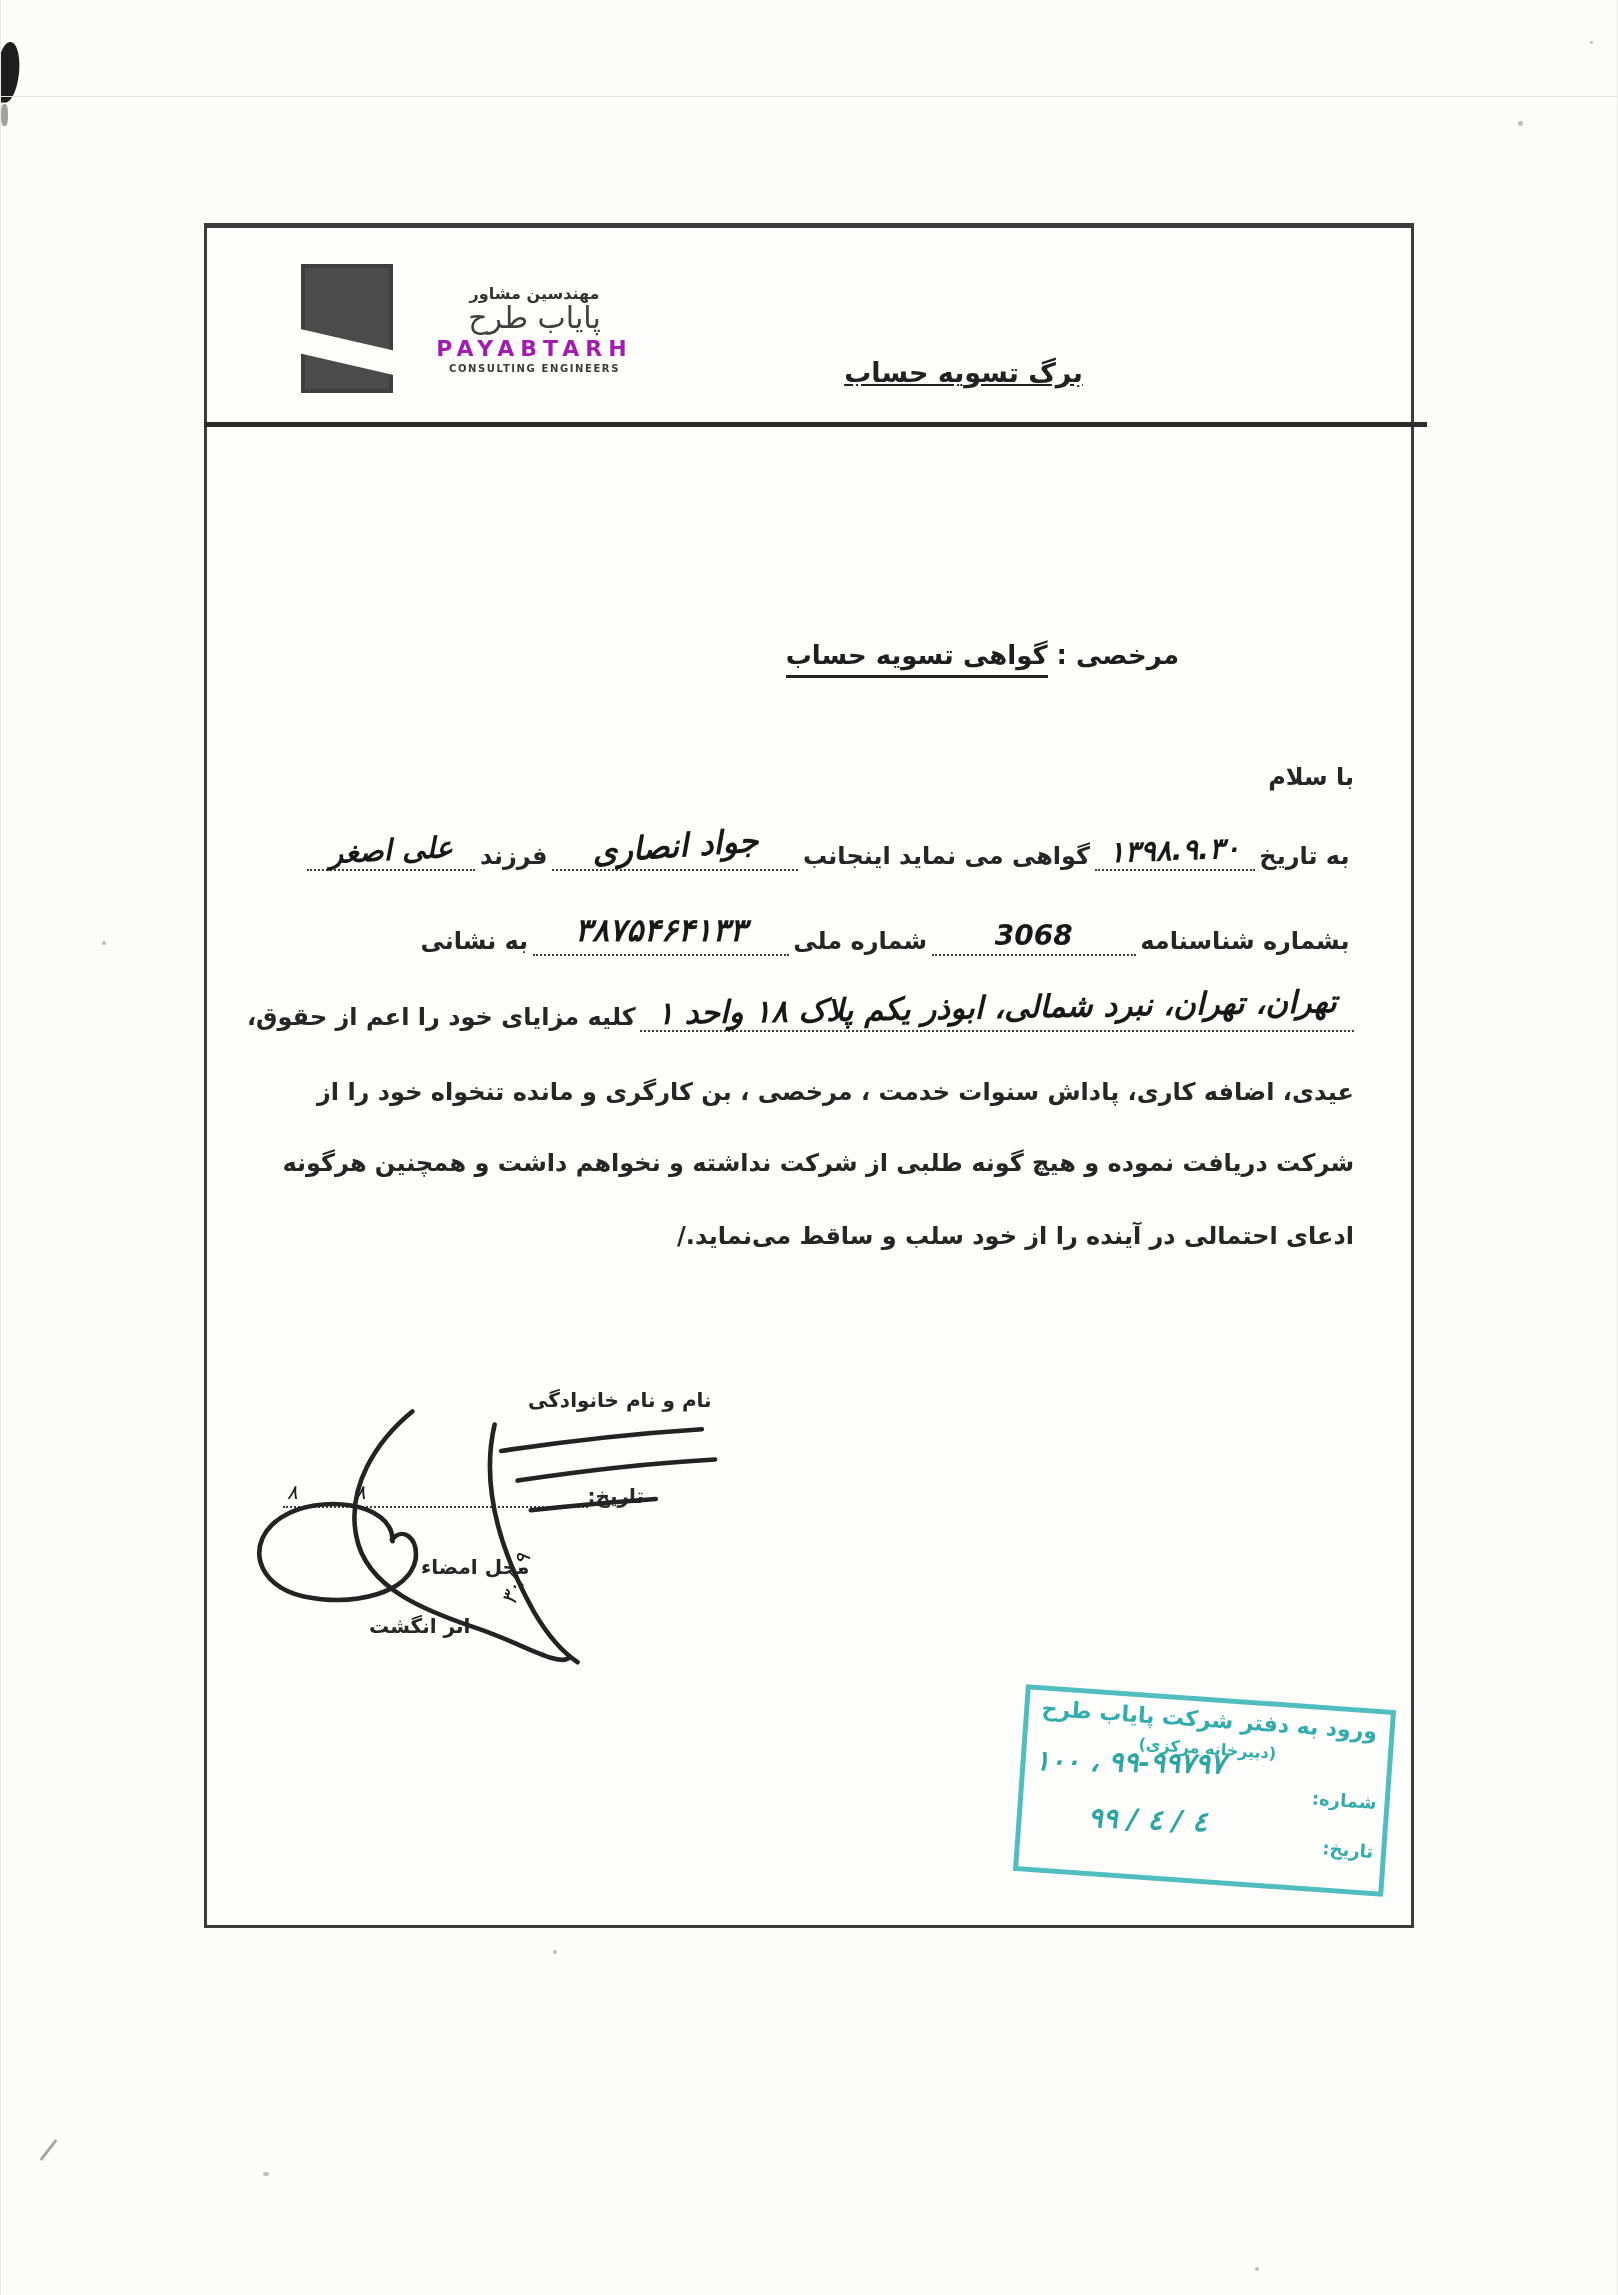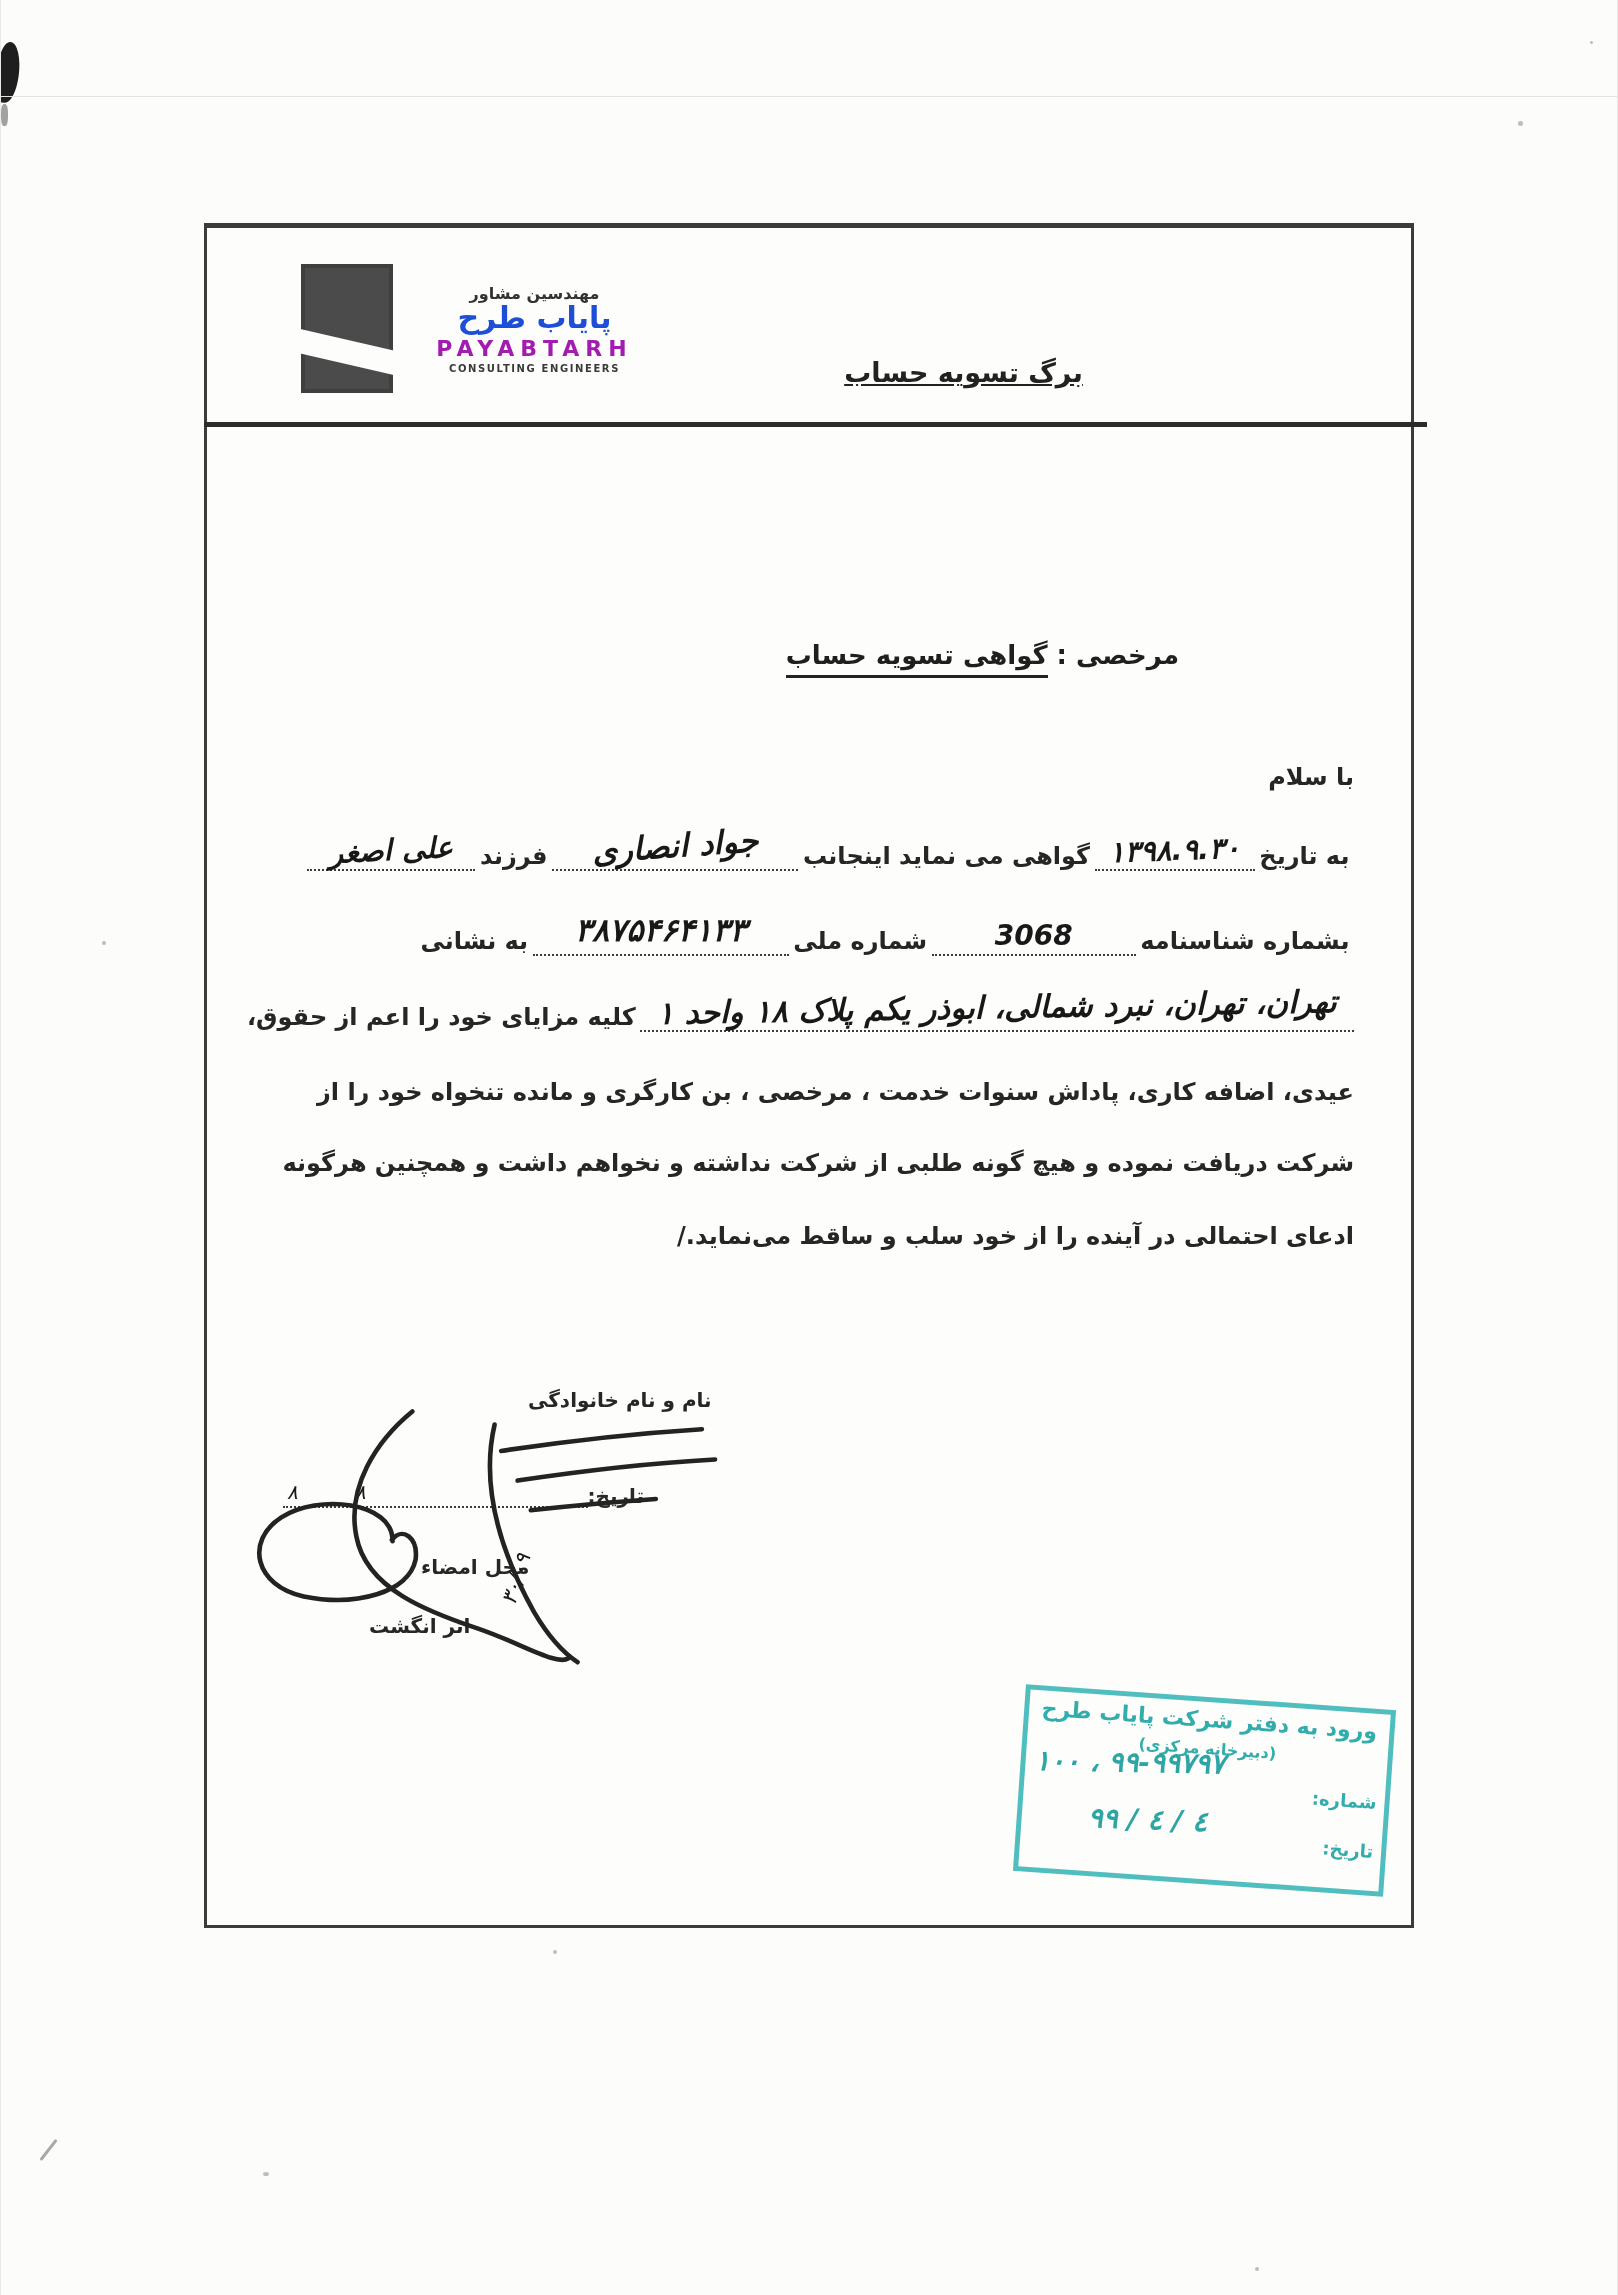--- a/index.html
+++ b/index.html
@@ -16,21 +16,21 @@
   .speck{background:#8a8a8a;border-radius:50%;opacity:.55;}
   .bl-mark{left:46px;top:2137px;width:3.3px;height:26px;background:#6f6f6f;opacity:.6;transform:rotate(38deg);border-radius:2px;}
   
   .frame{position:absolute;left:203px;top:223px;width:1204px;height:1697px;border:3.3px solid #3b3b3b;border-top-width:5.3px;background:#fdfdfb;}
   .separator{position:absolute;left:203px;top:422px;width:1223px;height:5.3px;background:#2c2c2c;}
   
   .logo-mark{position:absolute;left:300px;top:264px;width:92px;height:129px;background:#4b4b4b;box-shadow:inset 0 0 0 4px #3f3f3f;overflow:visible;}
   .logo-mark::before{content:"";position:absolute;left:-8px;top:76px;width:108px;height:24px;background:#fdfdfb;transform:rotate(13deg);}
   .logo-text{position:absolute;left:395px;top:285px;width:277px;text-align:center;line-height:1.08;}
   .logo-tagline{font-size:16px;font-weight:bold;direction:rtl;color:#333;}
-  .logo-name-fa{font-size:30px;font-weight:bold;direction:rtl;color:#1d4ed8;}
+  .logo-name-fa{font-size:30px;font-weight:normal;direction:rtl;color:#404040;}
   .logo-name-en{font-size:22px;font-weight:bold;letter-spacing:6px;color:#a21caf;margin-top:2.6px;}
   .logo-sub-en{font-size:10px;font-weight:bold;letter-spacing:1.6px;color:#3a3a3a;margin-top:2.6px;}
   .hdr-title{position:absolute;left:758px;top:279px;width:474px;text-align:center;font-size:30px;font-weight:bold;direction:rtl;color:#222;}
   .hdr-subtitle{position:absolute;left:745px;top:357px;width:435px;text-align:center;font-size:27px;font-weight:bold;direction:rtl;color:#222;text-decoration:underline;}
   
   .subject{position:absolute;left:901px;top:640px;width:277px;direction:rtl;font-size:26px;font-weight:bold;white-space:nowrap;color:#1f1f1f;}
   .subject .subj-value{border-bottom:3.3px solid #232323;padding-bottom:5.3px;}
   
   .body-block{position:absolute;left:254px;top:763px;width:1099px;direction:rtl;font-size:24px;font-weight:700;color:#262626;}
   .bline{position:absolute;right:0;left:0;white-space:nowrap;}

